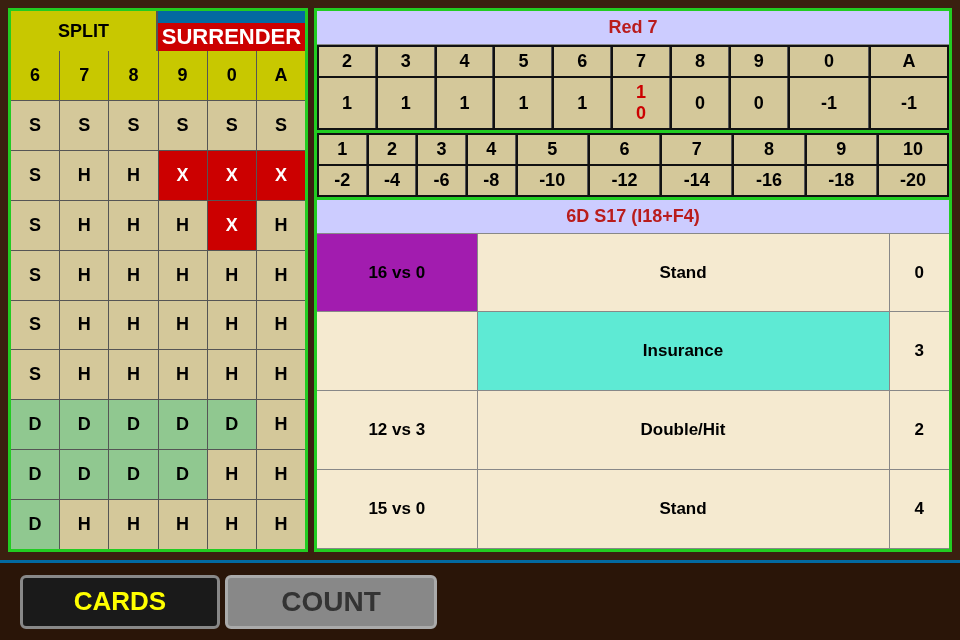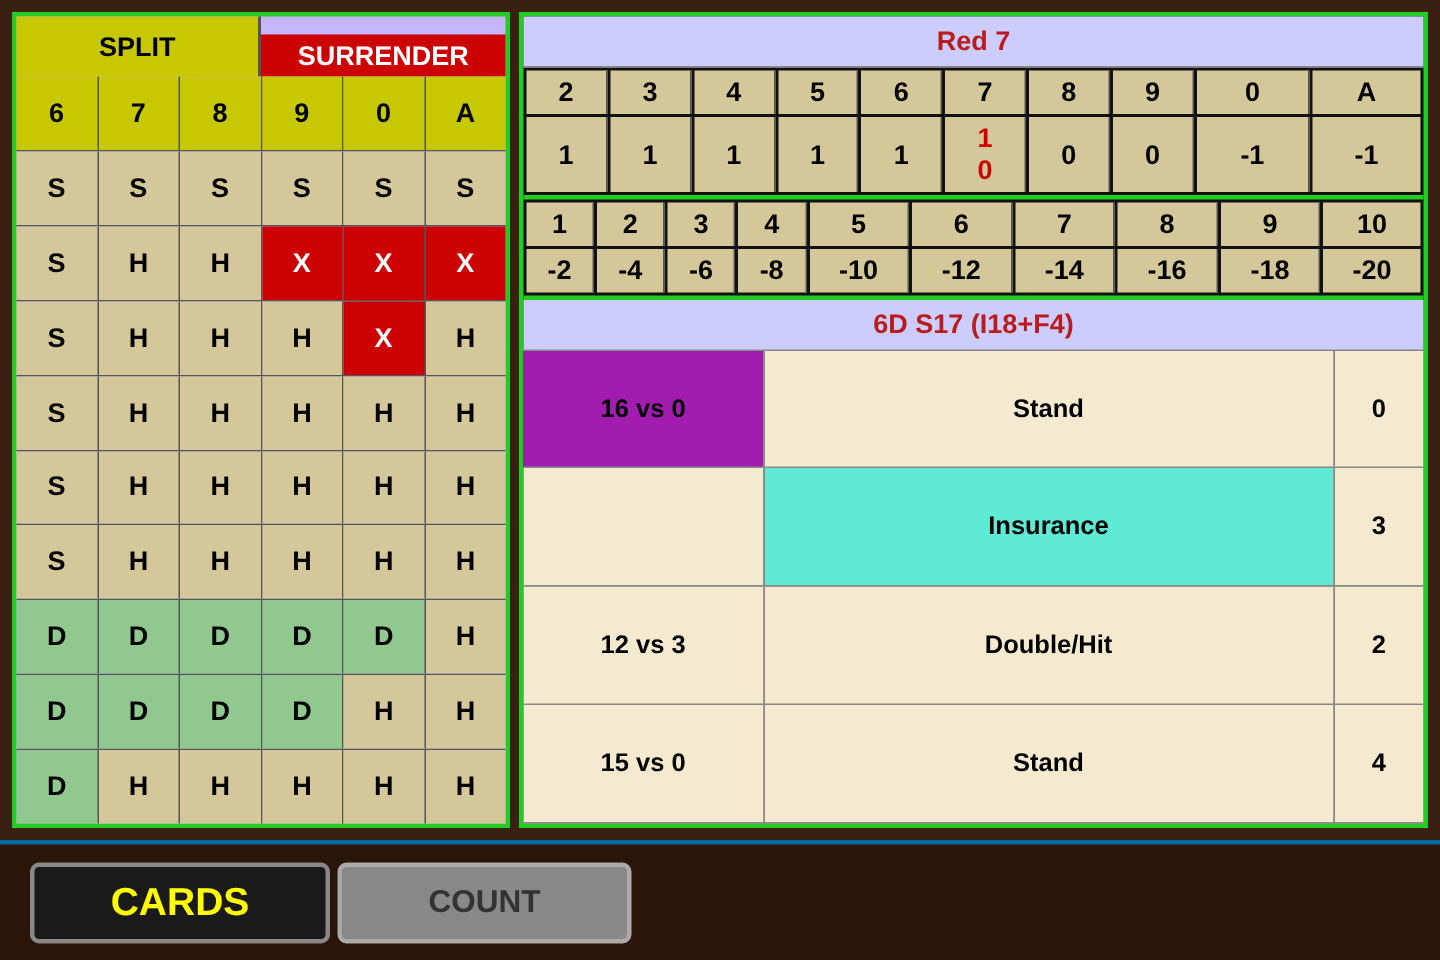--- a/index.html
+++ b/index.html
@@ -15,23 +15,23 @@
 
     .main-area {
       display: flex;
       flex: 1;
       padding: 8px;
       gap: 6px;
     }
 
     
     .left-panel {
-      width: 332px;
+      width: 300px;
       border: 3px solid #22cc22;
-      background: #c4b5fd;
+      background: #0369a1;
       display: flex;
       flex-direction: column;
     }
 
     .split-surrender-header {
       display: flex;
       height: 40px;
     }
 
     .split-cell {
@@ -43,21 +43,21 @@
       align-items: center;
       justify-content: center;
       width: 50%;
       border-right: 2px solid #555;
     }
 
     .surrender-cell {
       background: #cc0000;
       color: #fff;
       font-weight: bold;
-      font-size: 18px;
+      font-size: 22px;
       display: flex;
       align-items: center;
       justify-content: center;
       width: 50%;
       margin-top: 12px;
     }
 
     .left-table {
       flex: 1;
       display: flex;
@@ -217,27 +217,27 @@
       color: #ffff00;
       font-size: 26px;
       font-weight: bold;
       cursor: pointer;
       display: flex;
       align-items: center;
       justify-content: center;
     }
 
     .btn-count {
-      width: 196px;
+      width: 212px;
       height: 54px;
       background: #888;
       border: 3px solid #aaa;
       border-radius: 6px;
       color: #333;
-      font-size: 21px;
+      font-size: 28px;
       font-weight: bold;
       cursor: pointer;
       display: flex;
       align-items: center;
       justify-content: center;
     }
 
     .btn-ok {
       flex: 1;
       height: 54px;

